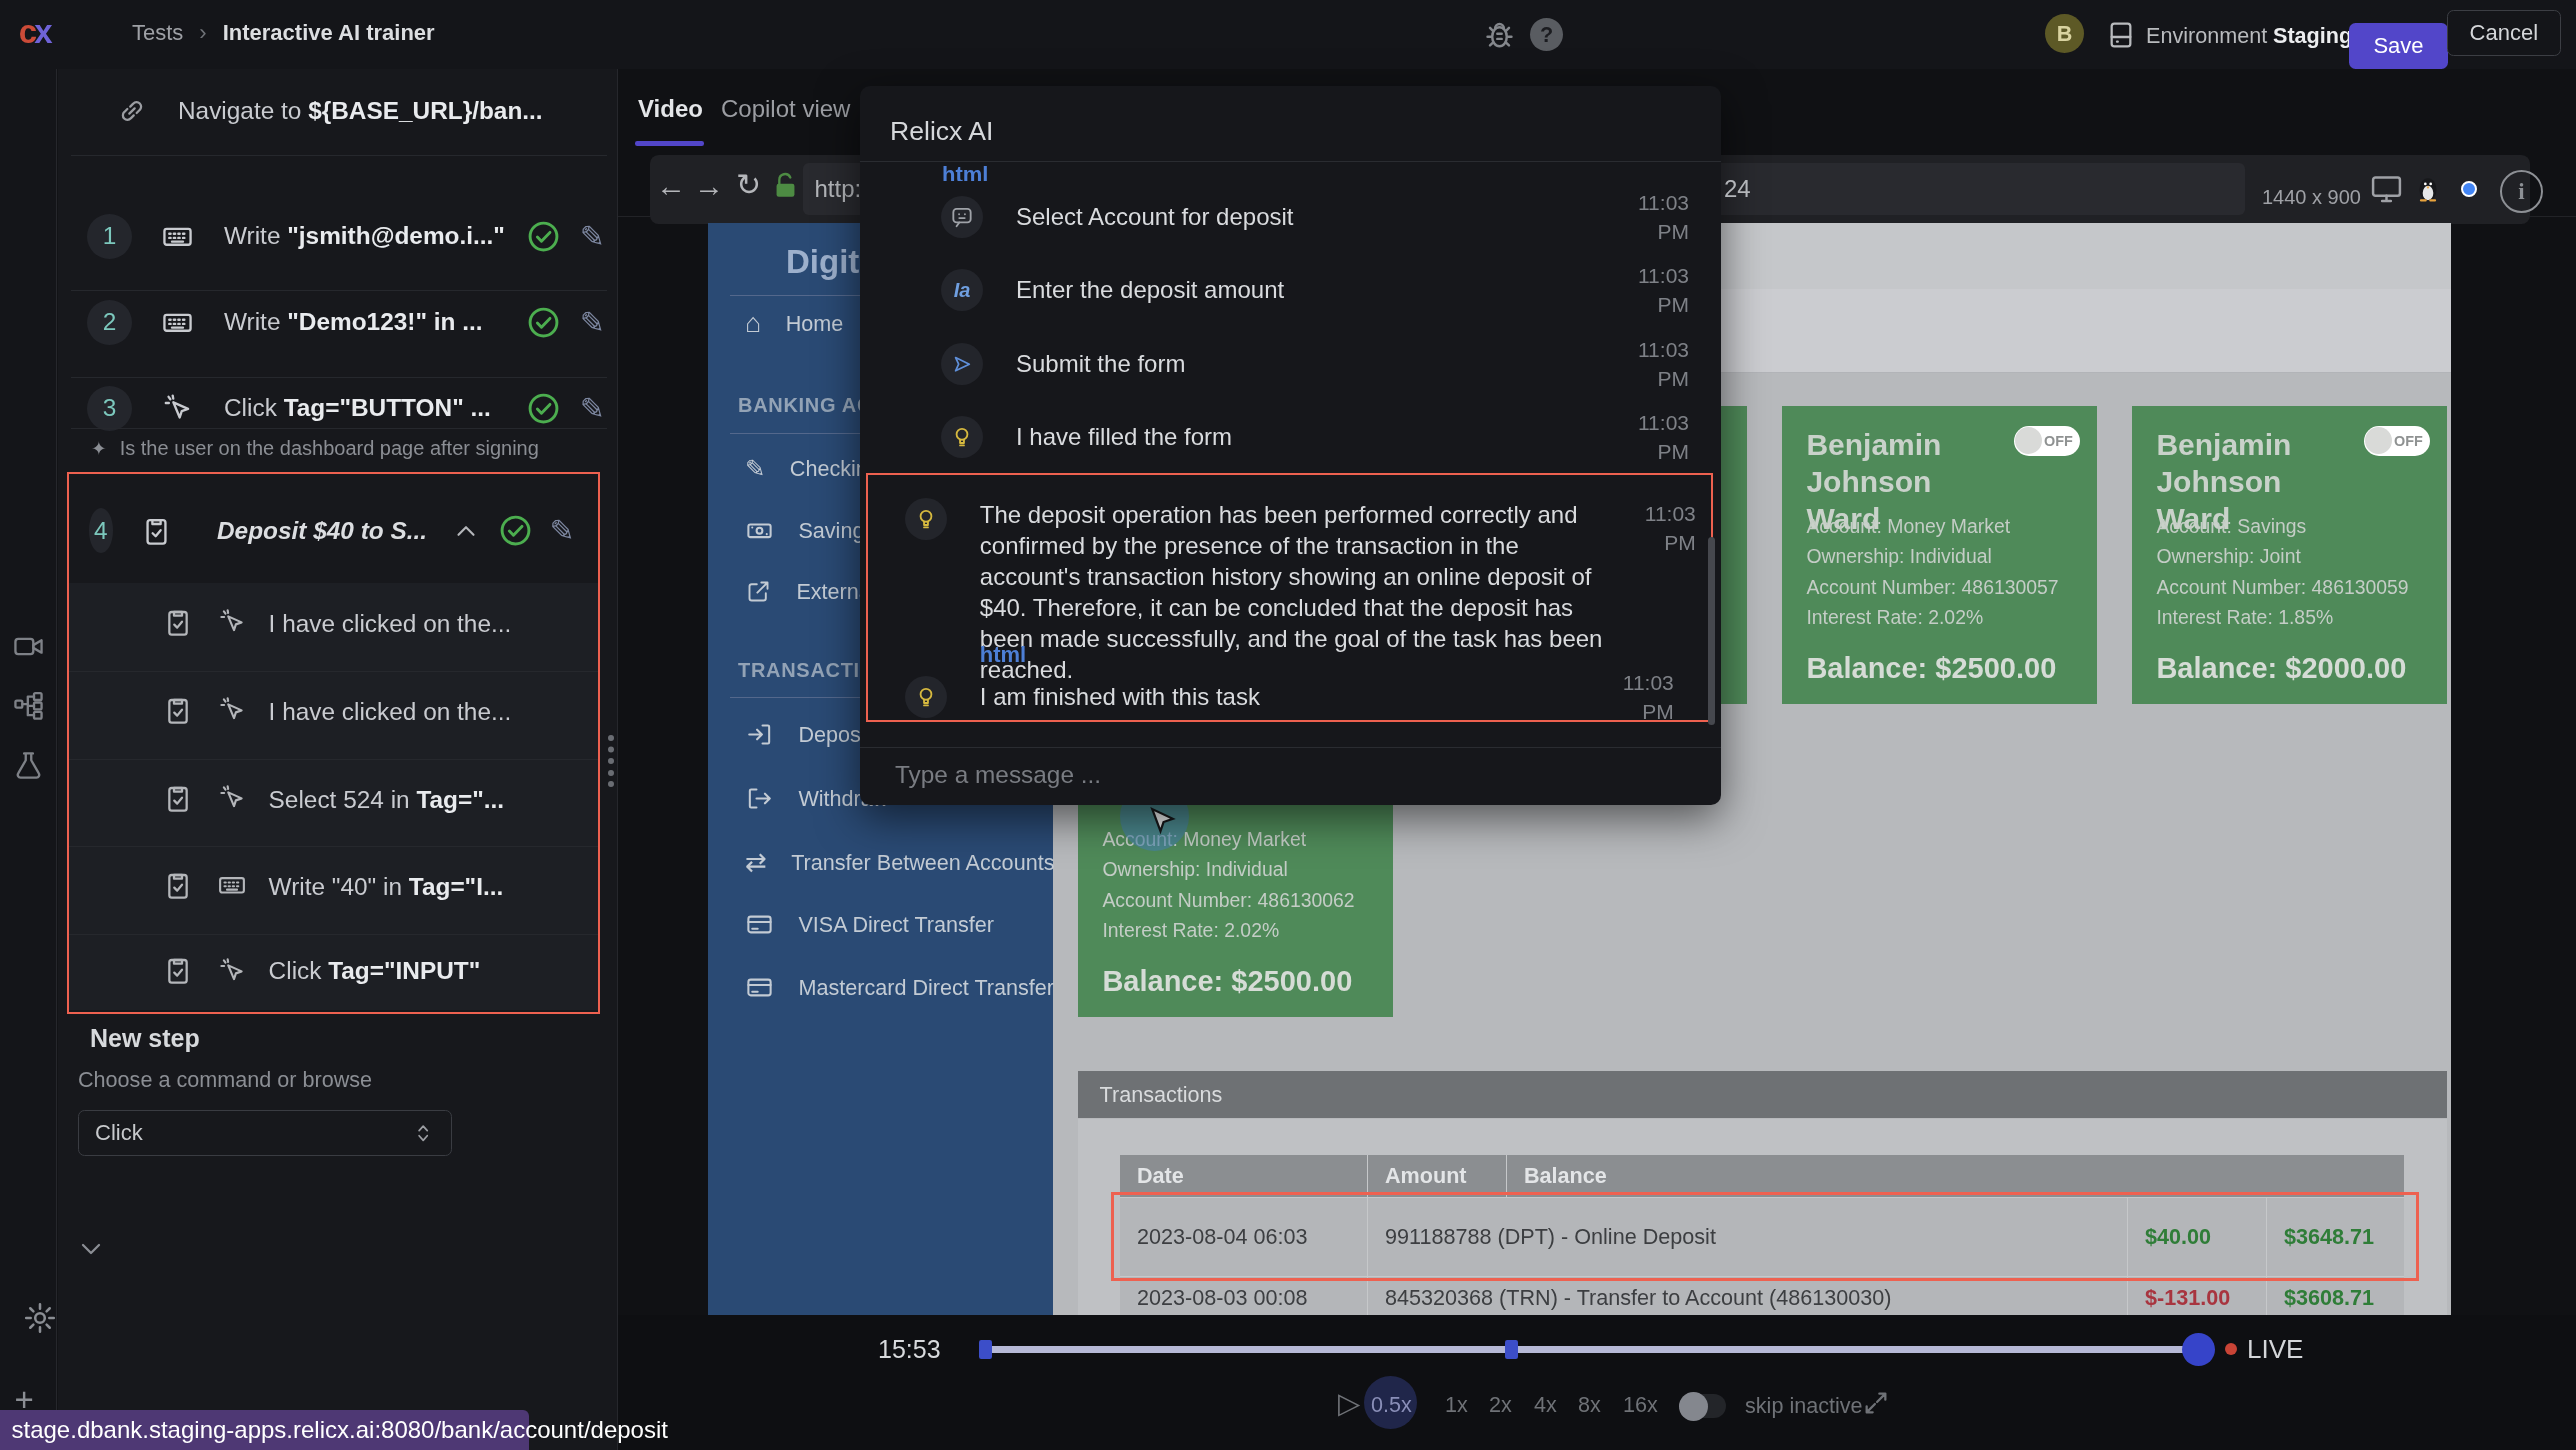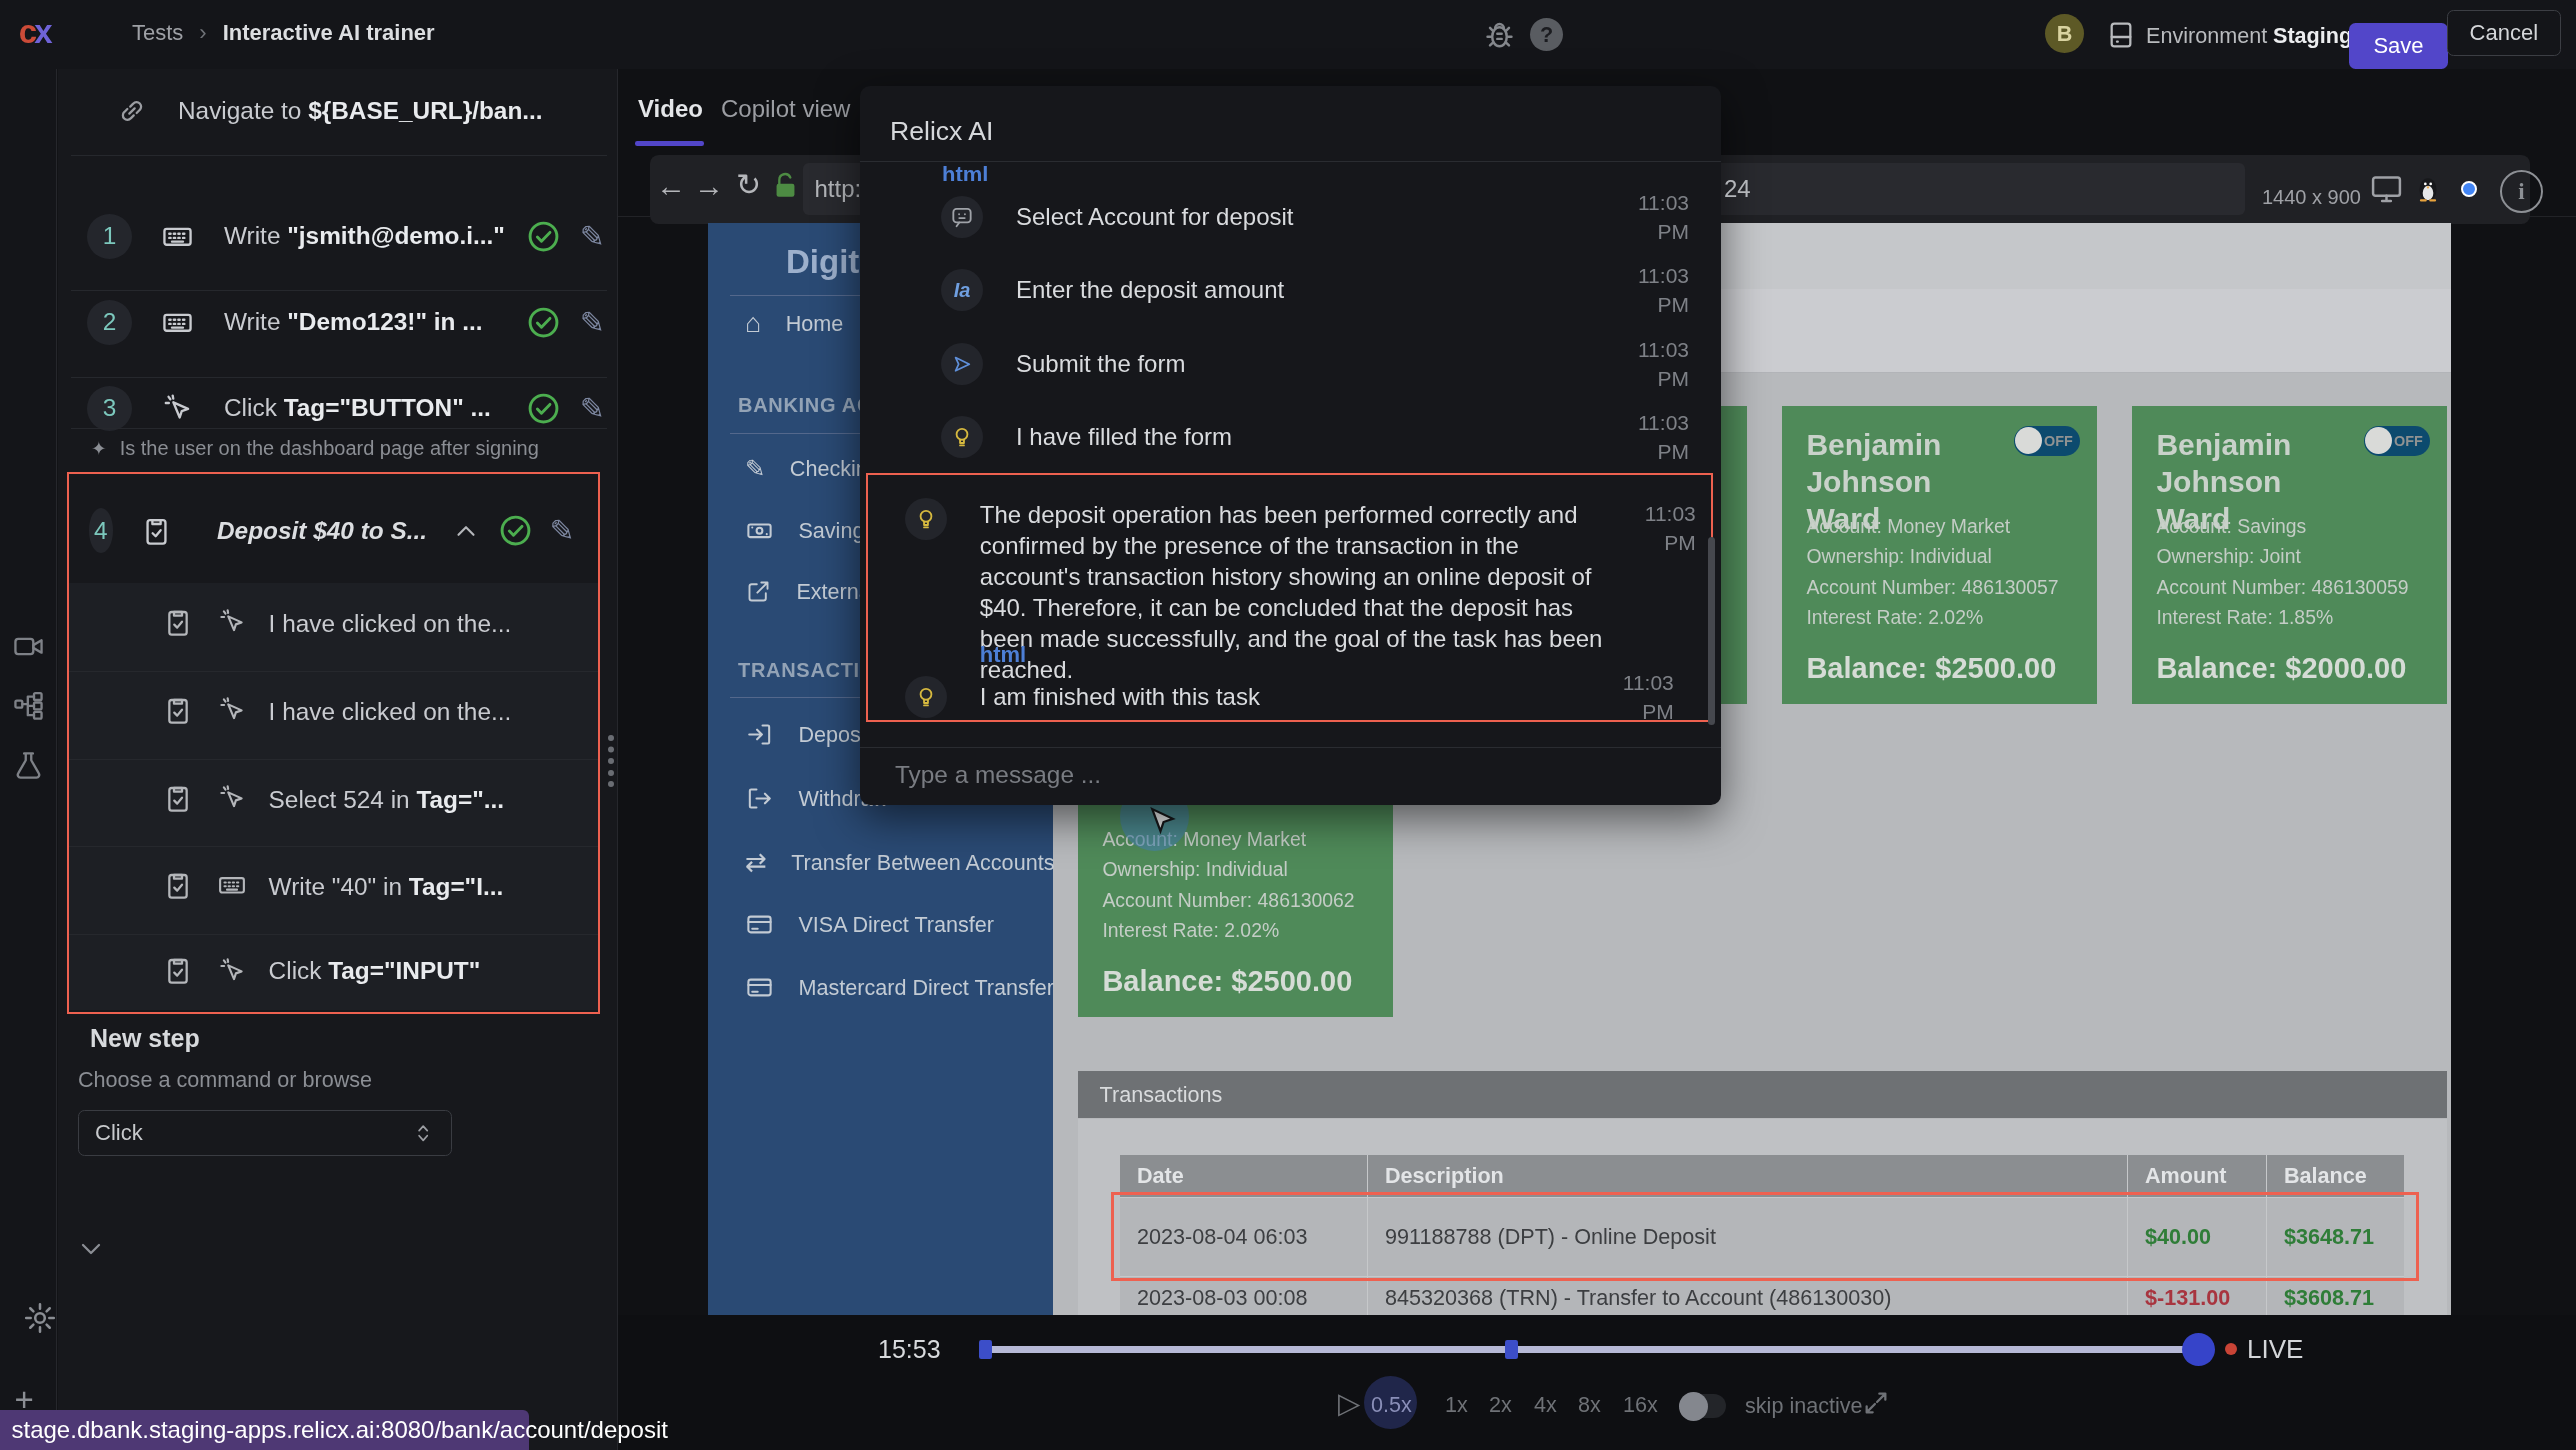--- a/index.html
+++ b/index.html
@@ -78,21 +78,21 @@
   .bk-item{position:absolute;display:flex;align-items:center;gap:24.4px;font-size:21.6px;color:#c3cbd4;white-space:nowrap;}
   .bk-sec{position:absolute;font-size:20px;font-weight:700;color:#93a3b6;letter-spacing:0.7px;white-space:nowrap;}
   #bank-topbar{left:345px;top:0;width:1398px;height:66px;background:#c5c7ca;}
   .bandlight{left:345px;top:66px;width:1398px;height:83px;background:#cbccd0;border-bottom:1.4px solid #b2b4b8;}
   .flag{width:32px;height:21.6px;background:repeating-linear-gradient(#b04a4a 0 3.6px,#e8e9ea 3.6px 7.2px);position:relative;}
   .flag:after{content:"";position:absolute;left:0;top:0;width:14.4px;height:11.5px;background:#3c4a7c;}
   .gcard{position:absolute;width:315px;height:298px;background:#4f8a59;color:#ccd4cd;}
   .gcard .nm{font-size:30px;font-weight:700;color:#c9d2ca;line-height:37px;}
   .gcard .ln{font-size:19.4px;color:#c4cdc6;}
   .gcard .bal{font-size:29px;font-weight:700;color:#d6dcd6;}
-  .offtog{position:absolute;right:17px;top:20px;width:66px;height:30px;border-radius:15px;background:#0c4a6e;
+  .offtog{position:absolute;right:17px;top:20px;width:66px;height:30px;border-radius:15px;background:#ffffff;
      color:#8f9292;font-size:14.4px;font-weight:700;display:flex;align-items:center;justify-content:flex-end;padding-right:7.2px;box-sizing:border-box;}
   .offtog:before{content:"";position:absolute;left:1.4px;top:1.4px;width:27px;height:27px;border-radius:50%;background:#d9dad8;}
   .txbar{background:#6e7174;color:#d9dbdd;font-size:21.6px;display:flex;align-items:center;padding-left:21.6px;box-sizing:border-box;}
   .txpanel{background:#bfc1c4;}
   .txtable{position:absolute;background:#b4b6b9;}
   .txhead{display:flex;background:#8b8e91;color:#e3e5e7;font-size:21.6px;font-weight:700;height:42px;align-items:center;}
   .txrow{display:flex;font-size:21.6px;color:#3c3e41;align-items:center;background:#b4b6b9;border-top:1.4px solid #c6c8ca;}
   .txc{padding-left:17px;box-sizing:border-box;border-left:1.4px solid #c6c8ca;height:100%;display:flex;align-items:center;}
   .c-date{width:247px;}
   .c-desc{width:760px;}
@@ -638,21 +638,20 @@
     </div>
 
     <div class="ab txbar" style="left:370px;top:848px;width:1369px;height:47px;">
         <span>Transactions</span>
       </div>
     <div class="ab txpanel" style="left:370px;top:896px;width:1369px;height:197px;"></div>
 
     <div class="ab txtable" style="left:412px;top:932px;width:1284px;">
       <div class="txhead">
         <div class="txc c-date" style="border-left:none">Date</div>
-        <div class="txc c-desc">Description</div>
         <div class="txc c-amt">Amount</div>
         <div class="txc c-bal">Balance</div>
       </div>
       <div class="txrow" style="height:78px;">
         <div class="txc c-date" style="border-left:none">2023-08-04 06:03</div>
         <div class="txc c-desc">991188788 (DPT) - Online Deposit</div>
         <div class="txc c-amt amt">$40.00</div>
         <div class="txc c-bal bal">$3648.71</div>
       </div>
       <div class="txrow neg" style="height:42px;">

